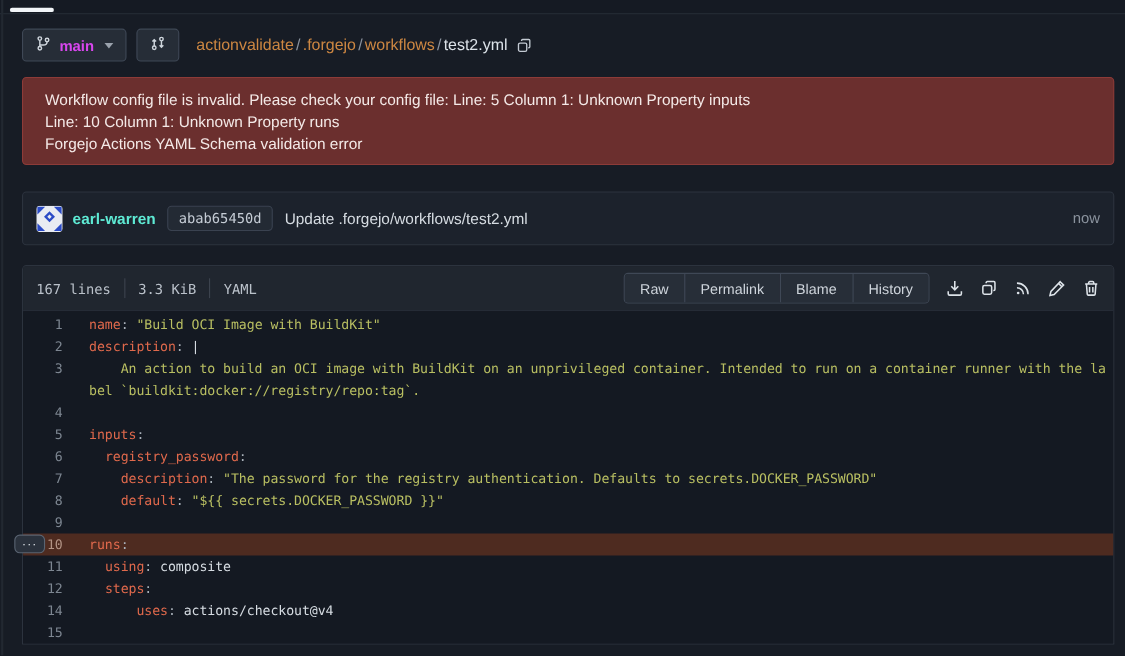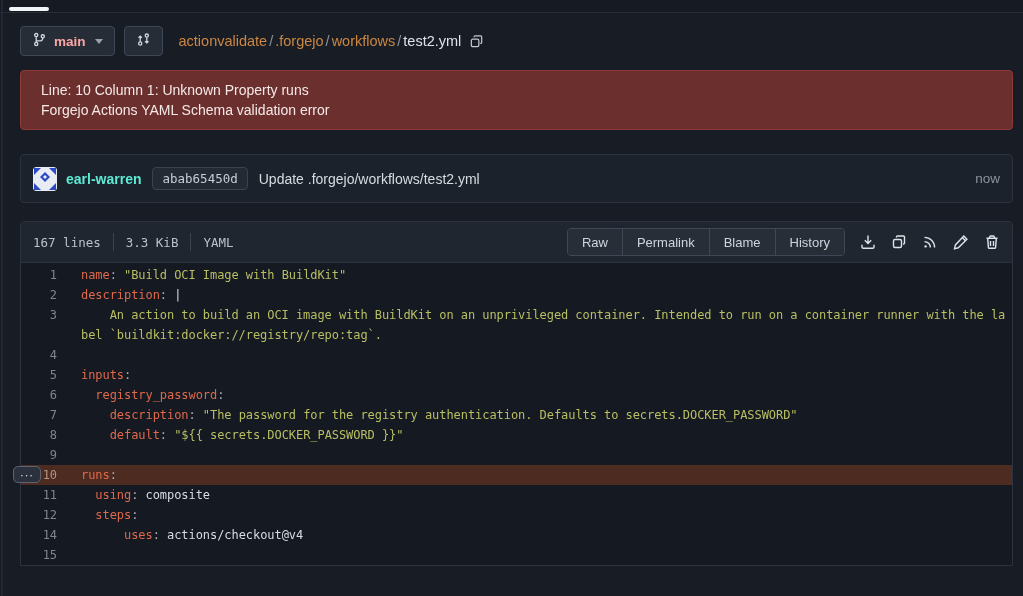--- a/index.html
+++ b/index.html
@@ -19,21 +19,21 @@
   .content { margin:0 10px 0 20px; }
 
   
   .toolbar { margin-top:13px; display:flex; align-items:center; }
   .btn {
     display:inline-flex; align-items:center; gap:7px; height:30px; padding:0 11px;
     background:#262d37; border:1px solid #3f4856; border-radius:4px;
     color:#d9dfe6; font-size:13.5px; cursor:pointer;
   }
   .btn + .btn { margin-left:9px; }
-  .branch-label { font-weight:700; color:#fca5a5; }
+  .branch-label { font-weight:700; color:#d946ef; }
   .caret { width:0; height:0; border-left:4px solid transparent; border-right:4px solid transparent; border-top:5px solid #9aa2ac; margin-left:2px; }
   .breadcrumb { display:flex; align-items:center; gap:2px; margin-left:16px; font-size:14.5px; }
   .bc-link { color:#cd8742; text-decoration:none; cursor:pointer; }
   .bc-sep { color:#8b939e; }
   .bc-current { color:#dde3e9; }
   .copy-path { margin-left:8px; color:#c3cad3; display:inline-flex; cursor:pointer; background:none; border:none; }
 
   
   .banner {
     margin-top:14px; background:#6b2f2e; border:1px solid #8d3b38; border-radius:4px;
@@ -138,20 +138,21 @@
       </nav>
     <button class="copy-path">
       <svg width="15" height="15" viewBox="0 0 16 16" fill="none" stroke="currentColor" stroke-width="1.3">
         <rect x="2.5" y="5.5" width="8" height="8" rx="1.5"></rect>
         <path d="M5.5 3.5v-.5a1 1 0 0 1 1-1h6a1 1 0 0 1 1 1v6a1 1 0 0 1-1 1h-.5"></path>
       </svg>
     </button>
   </div>
 
   <div class="banner" id="error-banner">
+      <div>Workflow config file is invalid. Please check your config file: Line: 5 Column 1: Unknown Property inputs</div>
       <div>Line: 10 Column 1: Unknown Property runs</div>
       <div>Forgejo Actions YAML Schema validation error</div>
     </div>
 
   <div class="commit-card">
     <svg class="avatar" viewBox="0 0 24 24">
       <rect width="24" height="24" rx="3" fill="#e9ecf2"></rect>
       <g fill="#2b4bc6">
         <path d="M1 1l7 0-7 7z"></path>
           <path d="M23 1l0 7-7-7z"></path>

